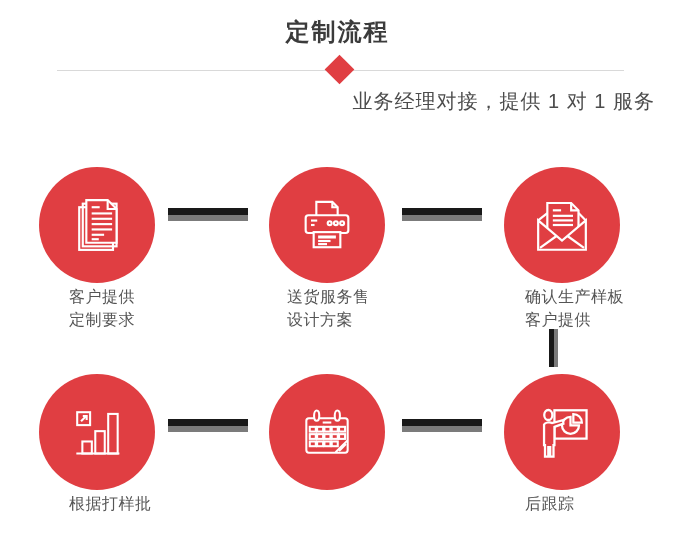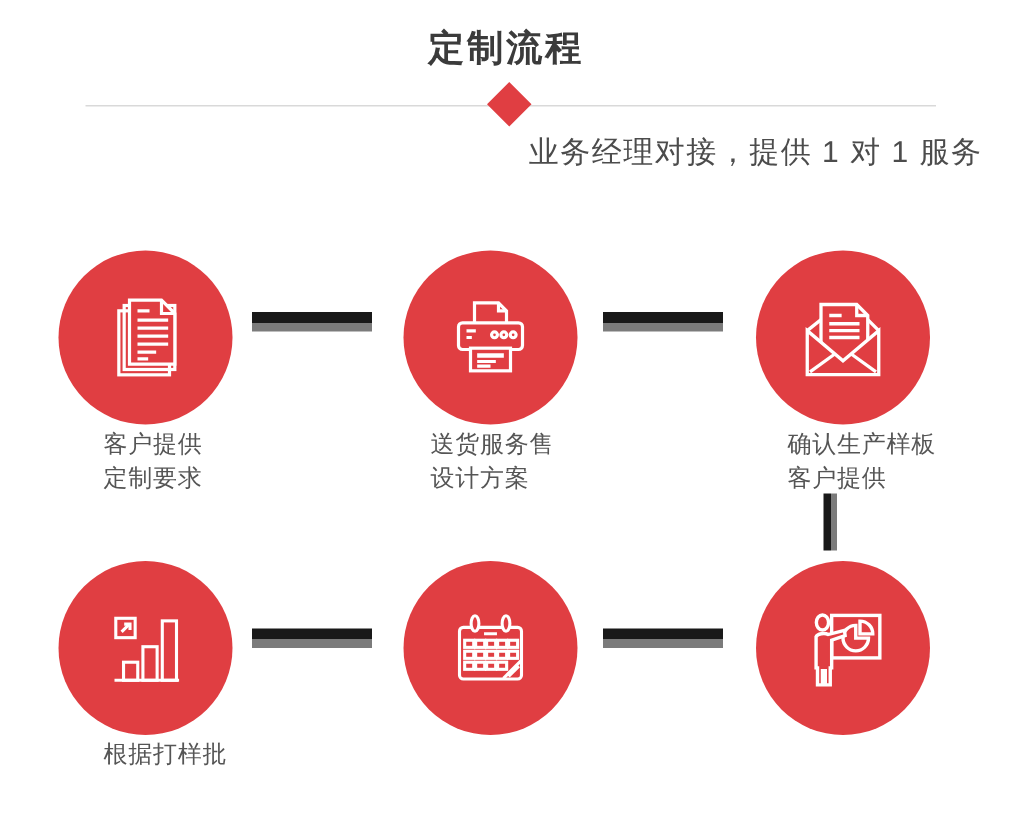--- a/index.html
+++ b/index.html
@@ -160,20 +160,21 @@
   <div class="circle r2 c3 icon">
     <svg width="68" height="68" viewBox="0 0 72 72">
       <rect x="28" y="13" width="34" height="30"></rect>
       <path d="M45,20 A9,9 0 1 0 54,29 L45,29 Z"></path>
       <path d="M48,17 A9,9 0 0 1 57,26 L48,26 Z"></path>
       <ellipse class="bgfill" cx="21.5" cy="18" rx="4.3" ry="5.3"></ellipse>
       <path class="bgfill" d="M17,28 C18,26 23,25 25.5,26.5 L37,23.5 L37.5,27.2 L28,30.5 L28,50 L27,50 L27,62 L23.5,62 L23.5,52 L21.5,52 L21.5,62 L18,62 L18,50 L17,50 Z"></path>
     </svg>
   </div>
   <div class="label lr2 lc3">
+    <div>后跟踪</div>
   </div>
 
   <div class="hbar hb1"></div>
   <div class="hbar hb2"></div>
   <div class="hbar hb3"></div>
   <div class="hbar hb4"></div>
   <div class="vbar"></div>
 
 </div>
 

